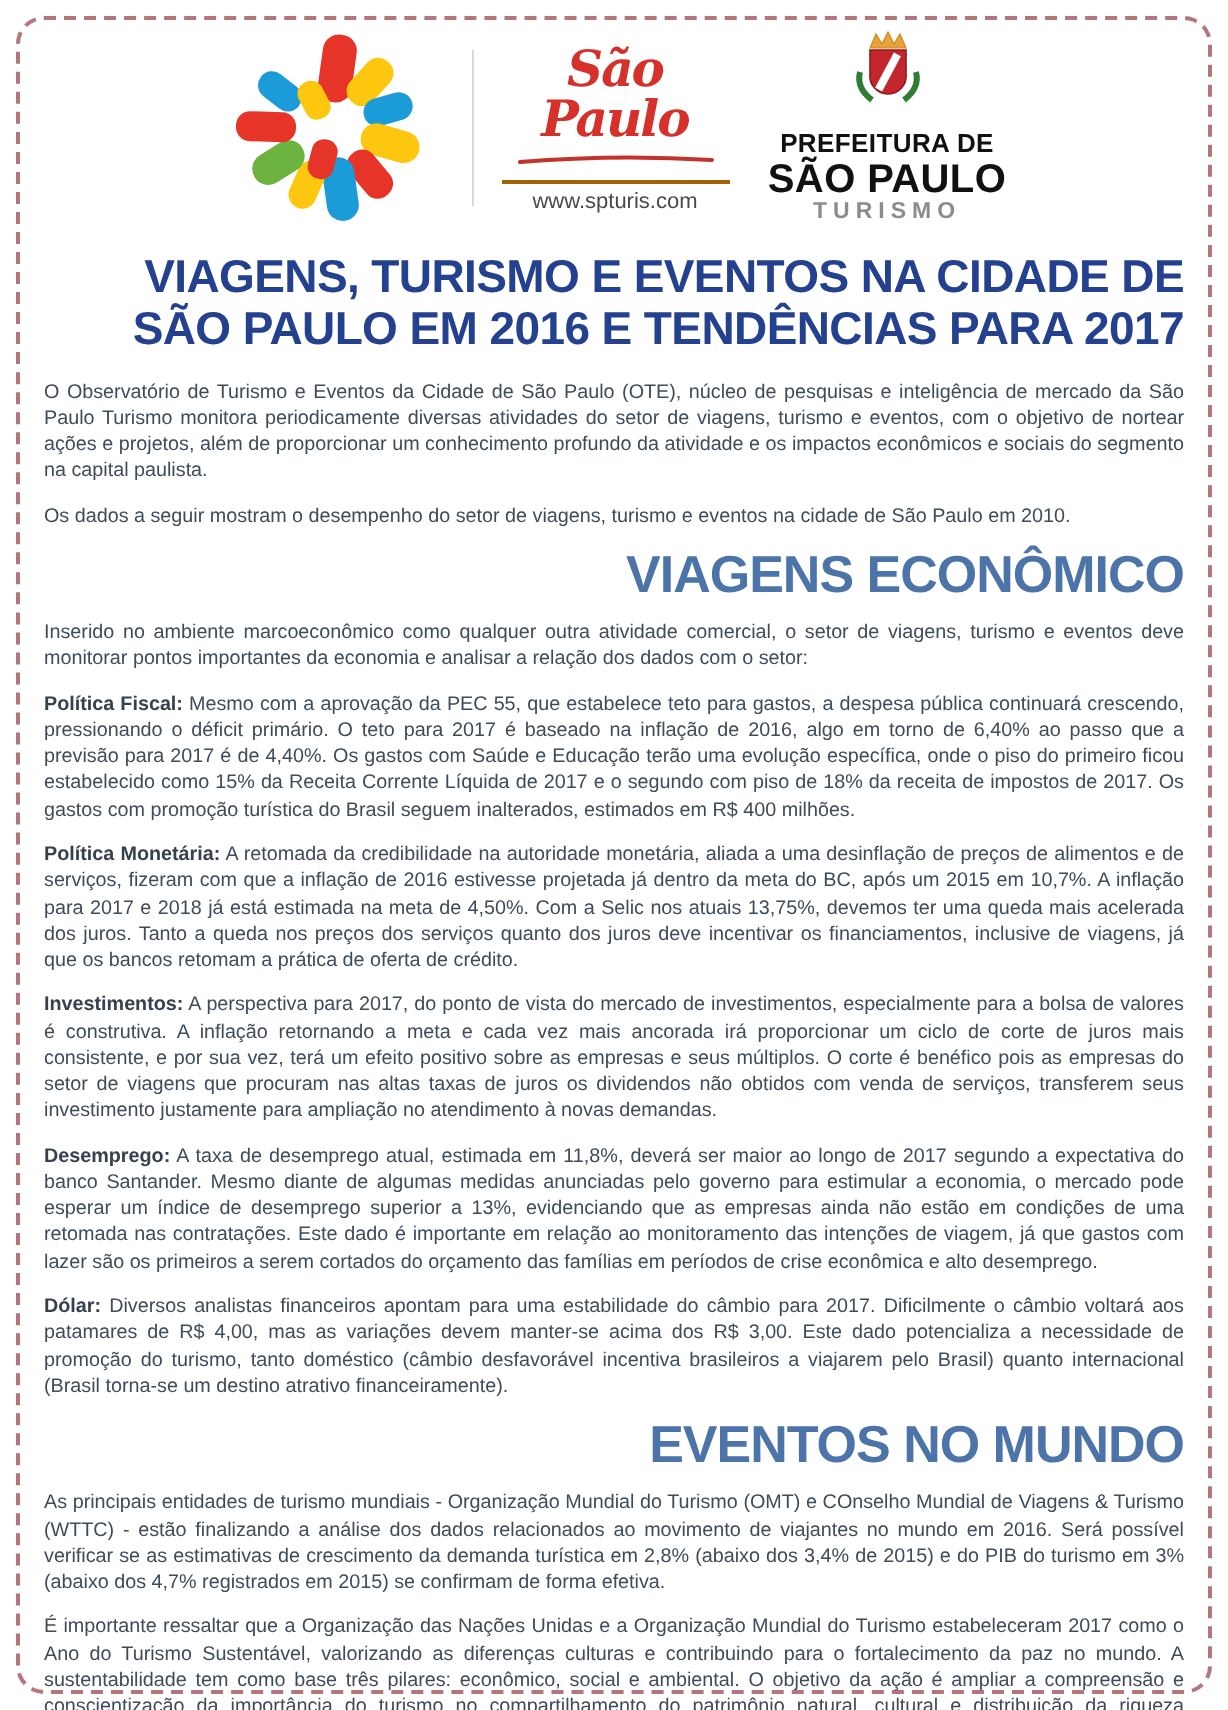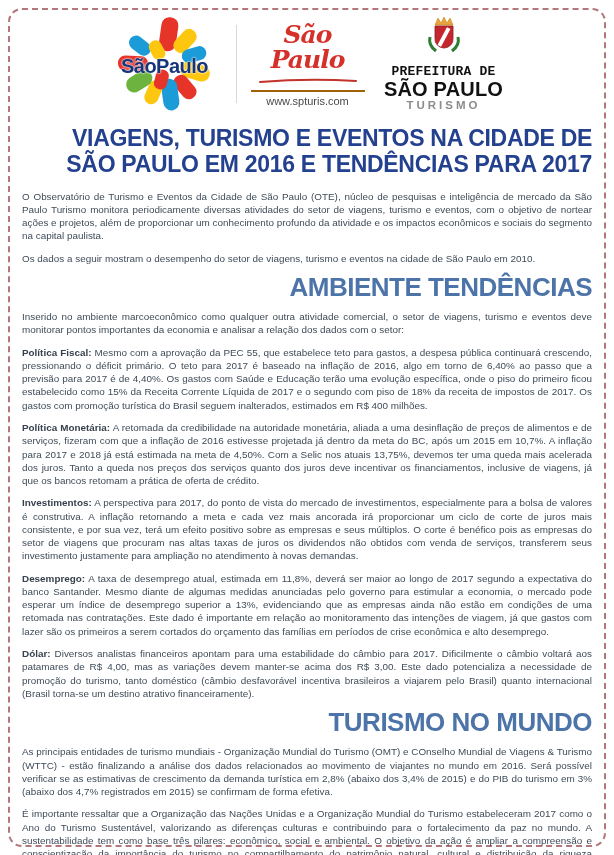--- a/index.html
+++ b/index.html
@@ -42,21 +42,21 @@
     font-family:"DejaVu Serif", serif; font-style:italic; font-weight:bold;
     color:#d5312a; font-size:25px; line-height:1; letter-spacing:-1px;
   }
   .spt-word { color:#2d2d2d; font-weight:800; font-size:14px; letter-spacing:4px; margin-top:2px; }
   .spt-excl { color:#d5312a; font-weight:800; font-size:16px; letter-spacing:0; }
   .spt-swoosh { height:6px; margin:1px 6px 2px; }
   .spt-url { color:#4a4a4a; font-size:11px; border-top:2px solid #a16207; padding-top:3px; margin:0 2px; }
 
   .logo-pref { width:130px; flex:0 0 auto; text-align:center; }
   .pref-crest { height:44px; }
-  .pref-l1 { color:#111; font-weight:800; font-size:13px; letter-spacing:0.2px; line-height:1.1; margin-top:2px;font-family:Liberation Mono, monospace; }
+  .pref-l1 { color:#111; font-weight:800; font-size:13px; letter-spacing:0.2px; line-height:1.1; margin-top:2px; }
   .pref-l2 { color:#111; font-weight:800; font-size:20px; letter-spacing:0.2px; line-height:1.0; }
   .pref-l3 { color:#8c8c8c; font-weight:bold; font-size:11.5px; letter-spacing:3px; line-height:1.2; }
 
   
   .title {
     color:#24418f; font-weight:800; text-align:right;
     font-size:23px; line-height:1.12; letter-spacing:-0.3px;
     margin:12px 0 12px 0;
   }
   .para {
@@ -90,21 +90,20 @@
             <rect x="-8" y="-44" width="15" height="27" rx="7" fill="#e63429" transform="rotate(140)"></rect>
             <rect x="-9" y="-47" width="16" height="32" rx="8" fill="#1b9cd8" transform="rotate(172)"></rect>
             <rect x="-8" y="-43" width="14" height="25" rx="7" fill="#fdc70f" transform="rotate(204)"></rect>
             <rect x="-9" y="-45" width="16" height="28" rx="8" fill="#6cb33f" transform="rotate(238)"></rect>
             <rect x="-8" y="-47" width="15" height="30" rx="7" fill="#e63429" transform="rotate(272)"></rect>
             <rect x="-8" y="-43" width="14" height="24" rx="7" fill="#1b9cd8" transform="rotate(308)"></rect>
             <rect x="-7" y="-26" width="13" height="20" rx="6" fill="#fdc70f" transform="rotate(332)"></rect>
             <rect x="-7" y="-26" width="13" height="20" rx="6" fill="#e63429" transform="rotate(195)"></rect>
           </g>
         </svg>
-        <div class="sp-wordmark">SãoPaulo</div>
       </div>
 
       <div class="v-divider"></div>
 
 
       <div class="logo-spt">
         <div class="spt-script">São Paulo</div>
         <svg class="spt-swoosh" width="100" height="6" viewBox="0 0 100 6">
           <path d="M2,4 Q50,0 98,3" stroke="#c2332b" stroke-width="2" fill="none" stroke-linecap="round"></path>
         </svg>
@@ -126,31 +125,31 @@
     </div>
 
     <h1 class="title">
       <span>VIAGENS, TURISMO E EVENTOS NA CIDADE DE</span><br>
       <span>SÃO PAULO EM 2016 E TENDÊNCIAS PARA 2017</span>
     </h1>
 
     <p class="para">O Observatório de Turismo e Eventos da Cidade de São Paulo (OTE), núcleo de pesquisas e inteligência de mercado da São Paulo Turismo monitora periodicamente diversas atividades do setor de viagens, turismo e eventos, com o objetivo de nortear ações e projetos, além de proporcionar um conhecimento profundo da atividade e os impactos econômicos e sociais do segmento na capital paulista.</p>
     <p class="para">Os dados a seguir mostram o desempenho do setor de viagens, turismo e eventos na cidade de São Paulo em 2010.</p>
 
-    <h2 class="section-heading">AMBIENTE TENDÊNCIAS</h2>
+    <h2 class="section-heading">VIAGENS ECONÔMICO</h2>
     <p class="para">Inserido no ambiente marcoeconômico como qualquer outra atividade comercial, o setor de viagens, turismo e eventos deve monitorar pontos importantes da economia e analisar a relação dos dados com o setor:</p>
 
     <p class="para"><b>Política Fiscal:</b> <span>Mesmo com a aprovação da PEC 55, que estabelece teto para gastos, a despesa pública continuará crescendo, pressionando o déficit primário. O teto para 2017 é baseado na inflação de 2016, algo em torno de 6,40% ao passo que a previsão para 2017 é de 4,40%. Os gastos com Saúde e Educação terão uma evolução específica, onde o piso do primeiro ficou estabelecido como 15% da Receita Corrente Líquida de 2017 e o segundo com piso de 18% da receita de impostos de 2017. Os gastos com promoção turística do Brasil seguem inalterados, estimados em R$ 400 milhões.</span></p>
 
     <p class="para"><b>Política Monetária:</b> <span>A retomada da credibilidade na autoridade monetária, aliada a uma desinflação de preços de alimentos e de serviços, fizeram com que a inflação de 2016 estivesse projetada já dentro da meta do BC, após um 2015 em 10,7%. A inflação para 2017 e 2018 já está estimada na meta de 4,50%. Com a Selic nos atuais 13,75%, devemos ter uma queda mais acelerada dos juros. Tanto a queda nos preços dos serviços quanto dos juros deve incentivar os financiamentos, inclusive de viagens, já que os bancos retomam a prática de oferta de crédito.</span></p>
 
     <p class="para"><b>Investimentos:</b> <span>A perspectiva para 2017, do ponto de vista do mercado de investimentos, especialmente para a bolsa de valores é construtiva. A inflação retornando a meta e cada vez mais ancorada irá proporcionar um ciclo de corte de juros mais consistente, e por sua vez, terá um efeito positivo sobre as empresas e seus múltiplos. O corte é benéfico pois as empresas do setor de viagens que procuram nas altas taxas de juros os dividendos não obtidos com venda de serviços, transferem seus investimento justamente para ampliação no atendimento à novas demandas.</span></p>
 
     <p class="para"><b>Desemprego:</b> <span>A taxa de desemprego atual, estimada em 11,8%, deverá ser maior ao longo de 2017 segundo a expectativa do banco Santander. Mesmo diante de algumas medidas anunciadas pelo governo para estimular a economia, o mercado pode esperar um índice de desemprego superior a 13%, evidenciando que as empresas ainda não estão em condições de uma retomada nas contratações. Este dado é importante em relação ao monitoramento das intenções de viagem, já que gastos com lazer são os primeiros a serem cortados do orçamento das famílias em períodos de crise econômica e alto desemprego.</span></p>
 
     <p class="para"><b>Dólar:</b> <span>Diversos analistas financeiros apontam para uma estabilidade do câmbio para 2017. Dificilmente o câmbio voltará aos patamares de R$ 4,00, mas as variações devem manter-se acima dos R$ 3,00. Este dado potencializa a necessidade de promoção do turismo, tanto doméstico (câmbio desfavorável incentiva brasileiros a viajarem pelo Brasil) quanto internacional (Brasil torna-se um destino atrativo financeiramente).</span></p>
 
-    <h2 class="section-heading">TURISMO NO MUNDO</h2>
+    <h2 class="section-heading">EVENTOS NO MUNDO</h2>
 
     <p class="para">As principais entidades de turismo mundiais - Organização Mundial do Turismo (OMT) e COnselho Mundial de Viagens &amp; Turismo (WTTC) - estão finalizando a análise dos dados relacionados ao movimento de viajantes no mundo em 2016. Será possível verificar se as estimativas de crescimento da demanda turística em 2,8% (abaixo dos 3,4% de 2015) e do PIB do turismo em 3% (abaixo dos 4,7% registrados em 2015) se confirmam de forma efetiva.</p>
     <p class="para">É importante ressaltar que a Organização das Nações Unidas e a Organização Mundial do Turismo estabeleceram 2017 como o Ano do Turismo Sustentável, valorizando as diferenças culturas e contribuindo para o fortalecimento da paz no mundo. A sustentabilidade tem como base três pilares: econômico, social e ambiental. O objetivo da ação é ampliar a compreensão e conscientização da importância do turismo no compartilhamento do patrimônio natural, cultural e distribuição da riqueza proporcionada pelas viagens.</p>
   </div>
 </div>
 
 </body></html>

